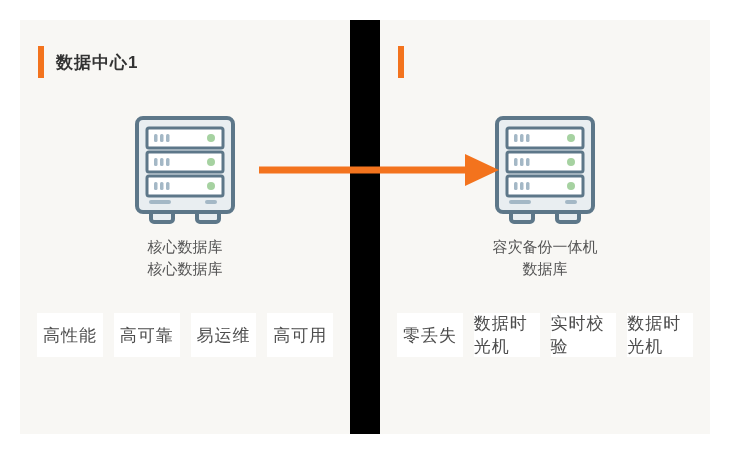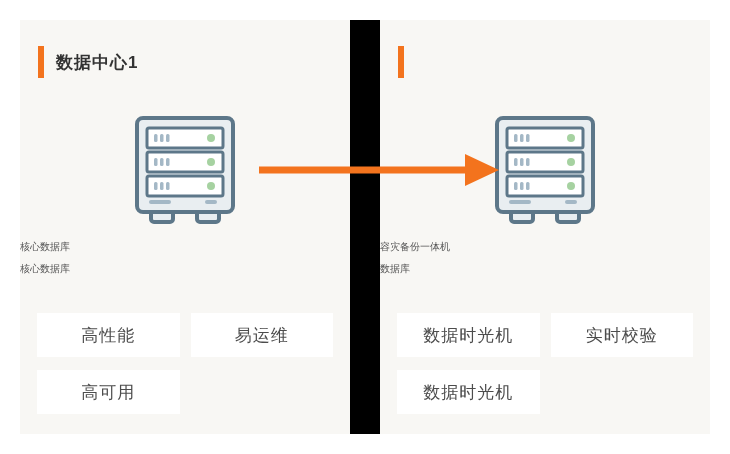--- a/index.html
+++ b/index.html
@@ -54,31 +54,32 @@
     top: 96px; left: 0;
     width: 100%;
     display: flex;
     justify-content: center;
   }
 
   .caption {
     position: absolute;
     top: 216px; left: 0;
     width: 100%;
-    font-size: 10px;
+    text-align: center;
+    font-size: 15px;
     line-height: 22px;
     color: #555555;
   }
 
   .tags {
     position: absolute;
     left: 17px; right: 17px;
     top: 293px;
     display: grid;
-    grid-template-columns: 1fr 1fr;
+    grid-template-columns: 1fr 1fr 1fr 1fr;
     column-gap: 11px;
     row-gap: 13px;
   }
   .tag {
     height: 44px;
     background: #ffffff;
     display: flex;
     align-items: center;
     justify-content: center;
     font-size: 17px;
@@ -133,20 +134,21 @@
       </svg>
     </div>
 
     <div class="caption">
       <div>核心数据库</div>
       <div>核心数据库</div>
     </div>
 
     <div class="tags">
       <div class="tag">高性能</div>
+      <div class="tag">高可靠</div>
       <div class="tag">易运维</div>
       <div class="tag">高可用</div>
     </div>
   </div>
 
   <div class="divider"></div>
 
   <div class="panel right">
     <div class="panel-header">
       <div class="title-bar"></div>
@@ -180,20 +182,21 @@
         <rect x="70" y="84" width="12" height="4" rx="2" fill="#a4b8c6"></rect>
       </svg>
     </div>
 
     <div class="caption">
       <div>容灾备份一体机</div>
       <div>数据库</div>
     </div>
 
     <div class="tags">
+      <div class="tag">零丢失</div>
       <div class="tag">数据时光机</div>
       <div class="tag">实时校验</div>
       <div class="tag">数据时光机</div>
     </div>
   </div>
 
   <svg class="arrow-svg" viewBox="0 0 246 36">
     <line x1="3" y1="18" x2="212" y2="18" stroke="#f3731d" stroke-width="7"></line>
     <polygon points="209,2 209,34 243,18" fill="#f3731d"></polygon>
   </svg>

